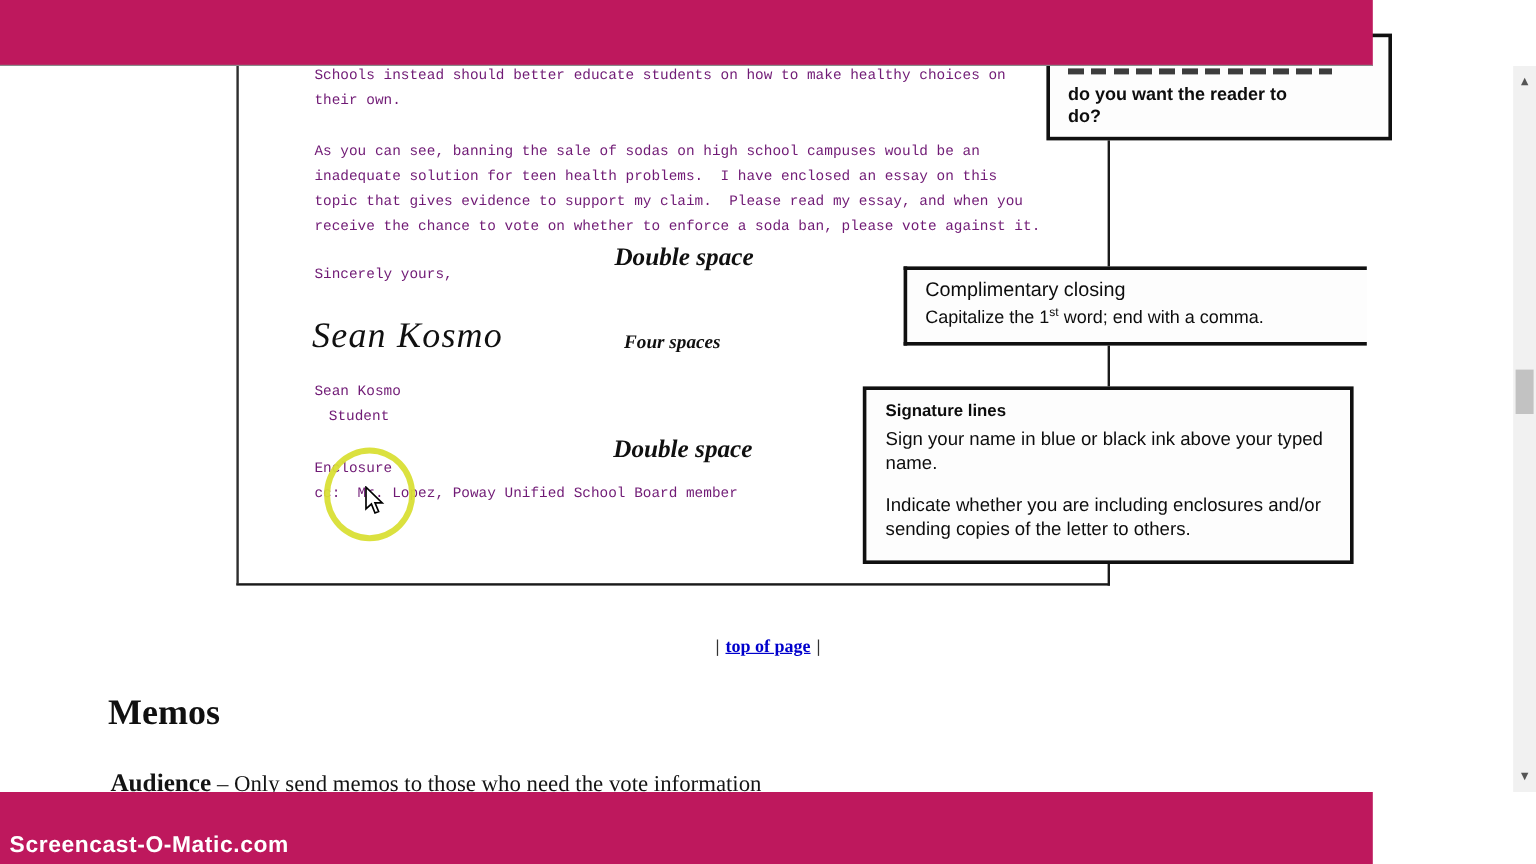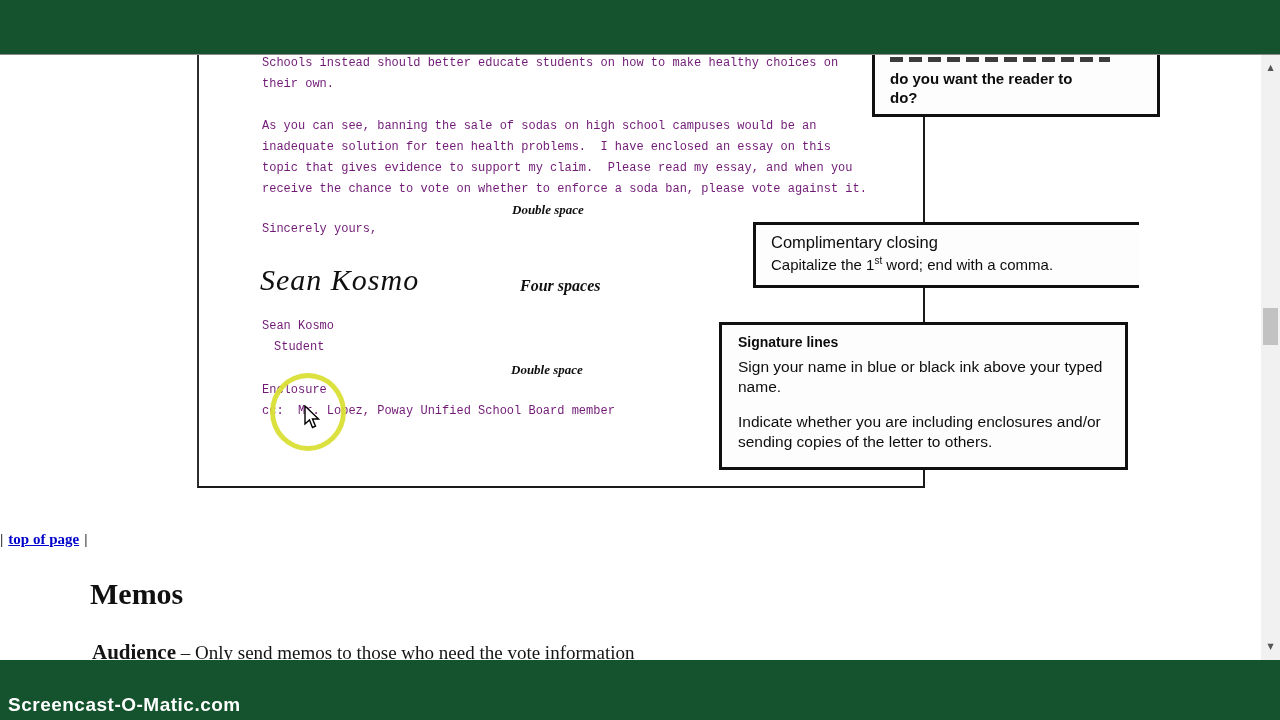--- a/index.html
+++ b/index.html
@@ -1,35 +1,35 @@
 <!DOCTYPE html>
 <html><head>
 <meta charset="utf-8">
 <style>
   * { margin: 0; padding: 0; box-sizing: border-box; }
   html, body { width: 1280px; height: 720px; overflow: hidden; background: #fff; }
   body { position: relative; font-family: "Liberation Serif", serif; color: #1b1b1b; }
 
   
-  .bar { position: absolute; left: 0; width: 1280px; background: #14532d; z-index: 10; text-align: right; }
+  .bar { position: absolute; left: 0; width: 1144px; background: #be185d; z-index: 10; text-align: right; }
   .bar-top { top: 0; height: 55px; border-bottom: 1px solid #8a8a8a; }
   .bar-bottom { top: 660px; height: 60px; }
   .watermark { position: absolute; left: 8px; top: 34px;
     font-family: "Liberation Sans", sans-serif; font-weight: bold;
     font-size: 19px; color: #fff; letter-spacing: 0.5px; }
 
   
   .letter-page { position: absolute; left: 197px; top: 55px; width: 728px; height: 433px;
     border-left: 2px solid #2e2e2e; border-right: 2px solid #1a1a1a; border-bottom: 2px solid #1a1a1a;
     background: #fff; z-index: 1; }
 
   .ltxt { position: absolute; z-index: 2; font-size: 12px; color: #701a75; font-family: Liberation Mono, monospace; }
   .pre { white-space: pre; }
   .space-note { position: absolute; z-index: 2; font-weight: bold; font-style: italic;
-    font-size: 13px; color: #101010; }
+    font-size: 21px; color: #101010; }
   .script-sig { position: absolute; z-index: 2; font-style: italic; font-size: 30px;
     letter-spacing: 1px; color: #101010; }
 
   
   .callout { position: absolute; z-index: 3; background: #fdfdfd; border: 3px solid #101010;
     font-family: "Liberation Sans", sans-serif; color: #0d0d0d; }
   .reader-box { left: 872px; top: 28px; width: 288px; height: 89px; }
   .reader-text { position: absolute; left: 15px; top: 38px; width: 205px;
     font-size: 15px; font-weight: bold; line-height: 19px; }
   .clipped-remnant { position: absolute; left: 15px; top: 26px; width: 220px; height: 5px;
@@ -43,21 +43,21 @@
   .sig-title { position: absolute; left: 16px; top: 9px; font-size: 14px; font-weight: bold; }
   .sig-p1 { position: absolute; left: 16px; top: 32px; width: 368px; font-size: 15.5px; line-height: 20px; }
   .sig-p2 { position: absolute; left: 16px; top: 87px; width: 368px; font-size: 15.5px; line-height: 20px; }
 
   
   .highlight-circle { position: absolute; left: 270px; top: 373px; width: 76px; height: 78px;
     border: 5px solid rgba(217, 223, 53, 0.95); border-radius: 50%; z-index: 5; }
   .cursor { position: absolute; left: 303px; top: 405px; z-index: 6; }
 
   
-  .toplink-row { position: absolute; left: 0; top: 531px; width: 1280px; 
+  .toplink-row { position: absolute; left: 0; top: 531px; width: 1280px; text-align: center;
     z-index: 2; font-size: 15px; font-weight: bold; color: #333; }
   .toplink { color: #0000cc; text-decoration: underline; margin: 0 5px; cursor: pointer; }
   .memos-heading { position: absolute; left: 90px; top: 577px; z-index: 2;
     font-size: 30px; font-weight: bold; color: #101010; }
   .audience-row { position: absolute; left: 92px; top: 640px; z-index: 2; font-size: 19px;
     color: #141414; white-space: nowrap; }
   .audience-label { font-weight: bold; font-size: 21px; }
 
   
   .scrollbar { position: absolute; left: 1261px; top: 55px; width: 19px; height: 605px;

